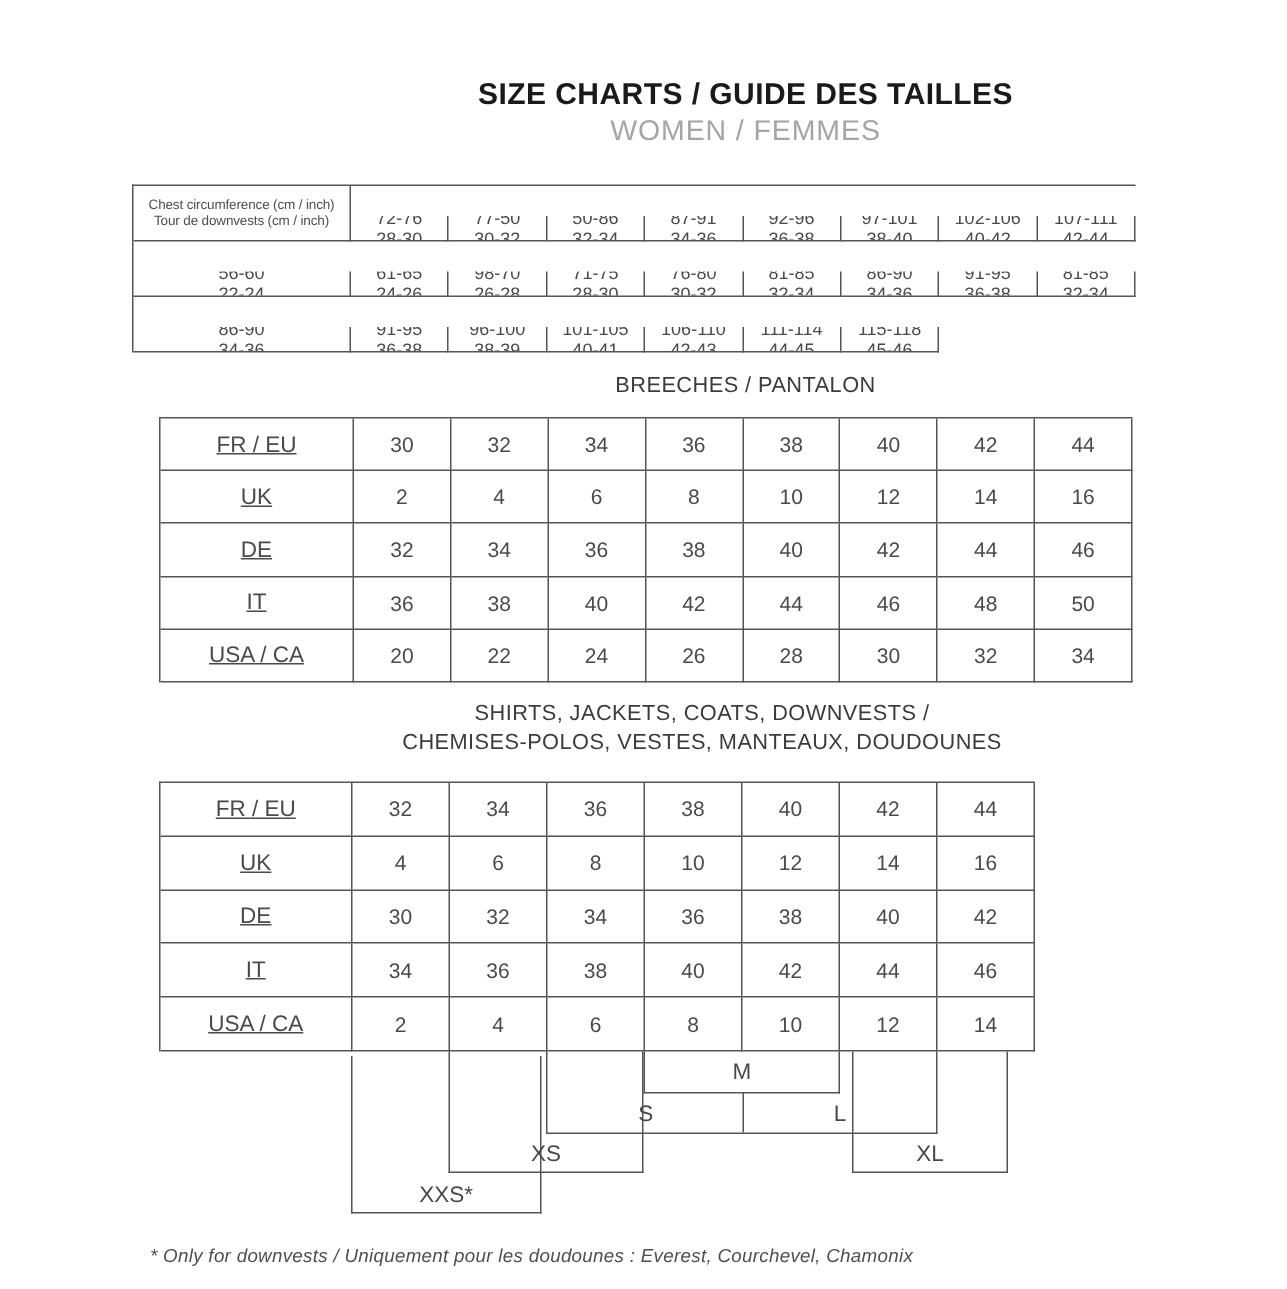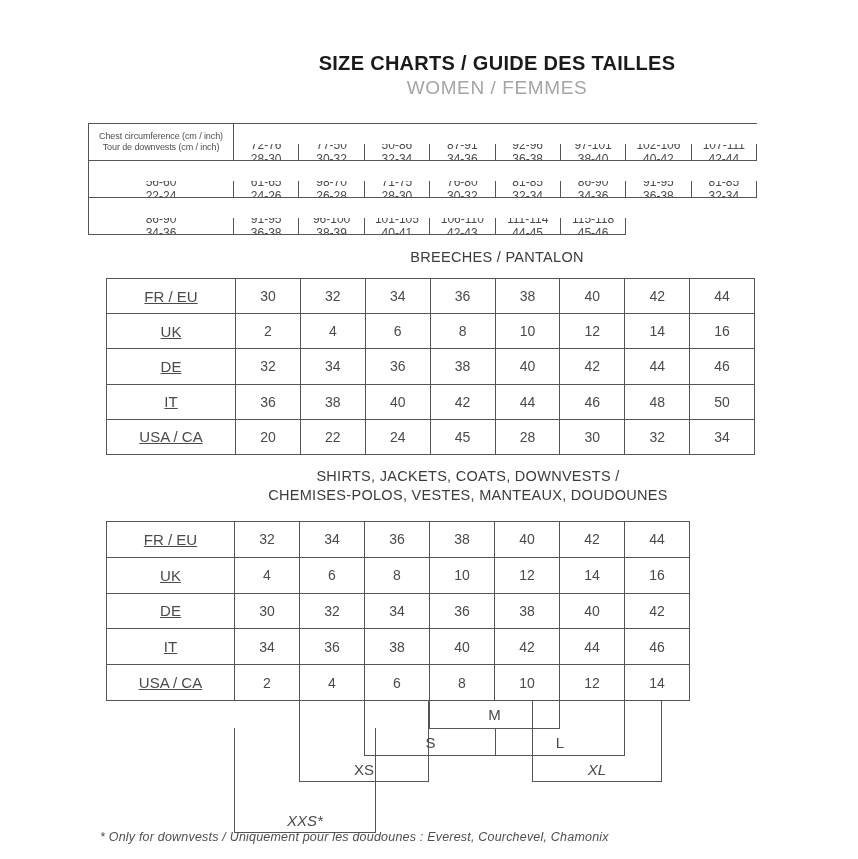--- a/index.html
+++ b/index.html
@@ -30,26 +30,26 @@
   #breeches{left:106px;top:278px;width:649px;height:177px;
     grid-template-columns:129px repeat(8,1fr);grid-auto-rows:1fr;}
   #shirts{left:106px;top:521px;width:584px;height:180px;
     grid-template-columns:128px repeat(7,1fr);grid-auto-rows:1fr;}
   .s-label{font-size:15px;text-decoration:underline;}
   .s-val{font-size:14px;}
 
   
   .bracket{position:absolute;box-sizing:border-box;
     border-left:1px solid #555;border-right:1px solid #555;border-bottom:1px solid #555;}
-  .bracket-xxs{left:234px;top:728px;width:142px;height:105px;font-style:italic;}
+  .bracket-xxs{left:234px;top:704px;width:127px;height:105px;}
   .bracket-xs {left:299px;top:701px;width:130px;height:81px;padding-left:36px;}
   .bracket-sl {left:364px;top:701px;width:261px;height:55px;}
   .bracket-m  {left:429px;top:701px;width:131px;height:28px;
     display:flex;align-items:center;justify-content:center;}
-  .bracket-xl {left:532px;top:701px;width:130px;height:81px;font-style:italic;}
+  .bracket-xl {left:568px;top:701px;width:104px;height:81px;}
   .bracket-label{position:absolute;bottom:3px;left:0;width:100%;text-align:center;
     font-size:15px;color:#4a4a4a;}
   .m-text{font-size:15px;color:#4a4a4a;}
   .sl-divider{position:absolute;left:130px;top:27px;bottom:0;width:0;border-left:1px solid #555;}
   .half-label{position:absolute;bottom:4px;text-align:center;font-size:15px;color:#4a4a4a;}
   .s-half{left:0;width:131px;}
   .l-half{left:131px;right:0;}
 
   
   .footnote{left:100px;top:830px;font-style:italic;font-size:12.5px;color:#4f4f4f;
@@ -199,21 +199,21 @@
     <div class="cell s-val">40</div>
     <div class="cell s-val">42</div>
     <div class="cell s-val">44</div>
     <div class="cell s-val">46</div>
     <div class="cell s-val">48</div>
     <div class="cell s-val">50</div>
     <div class="cell s-label">USA / CA</div>
     <div class="cell s-val">20</div>
     <div class="cell s-val">22</div>
     <div class="cell s-val">24</div>
-    <div class="cell s-val">45</div>
+    <div class="cell s-val">26</div>
     <div class="cell s-val">28</div>
     <div class="cell s-val">30</div>
     <div class="cell s-val">32</div>
     <div class="cell s-val">34</div>
   </div>
 
 <div class="abs section-heading shirts-heading">
   <div>SHIRTS, JACKETS, COATS, DOWNVESTS /</div>
   <div>CHEMISES-POLOS, VESTES, MANTEAUX, DOUDOUNES</div>
 </div>

